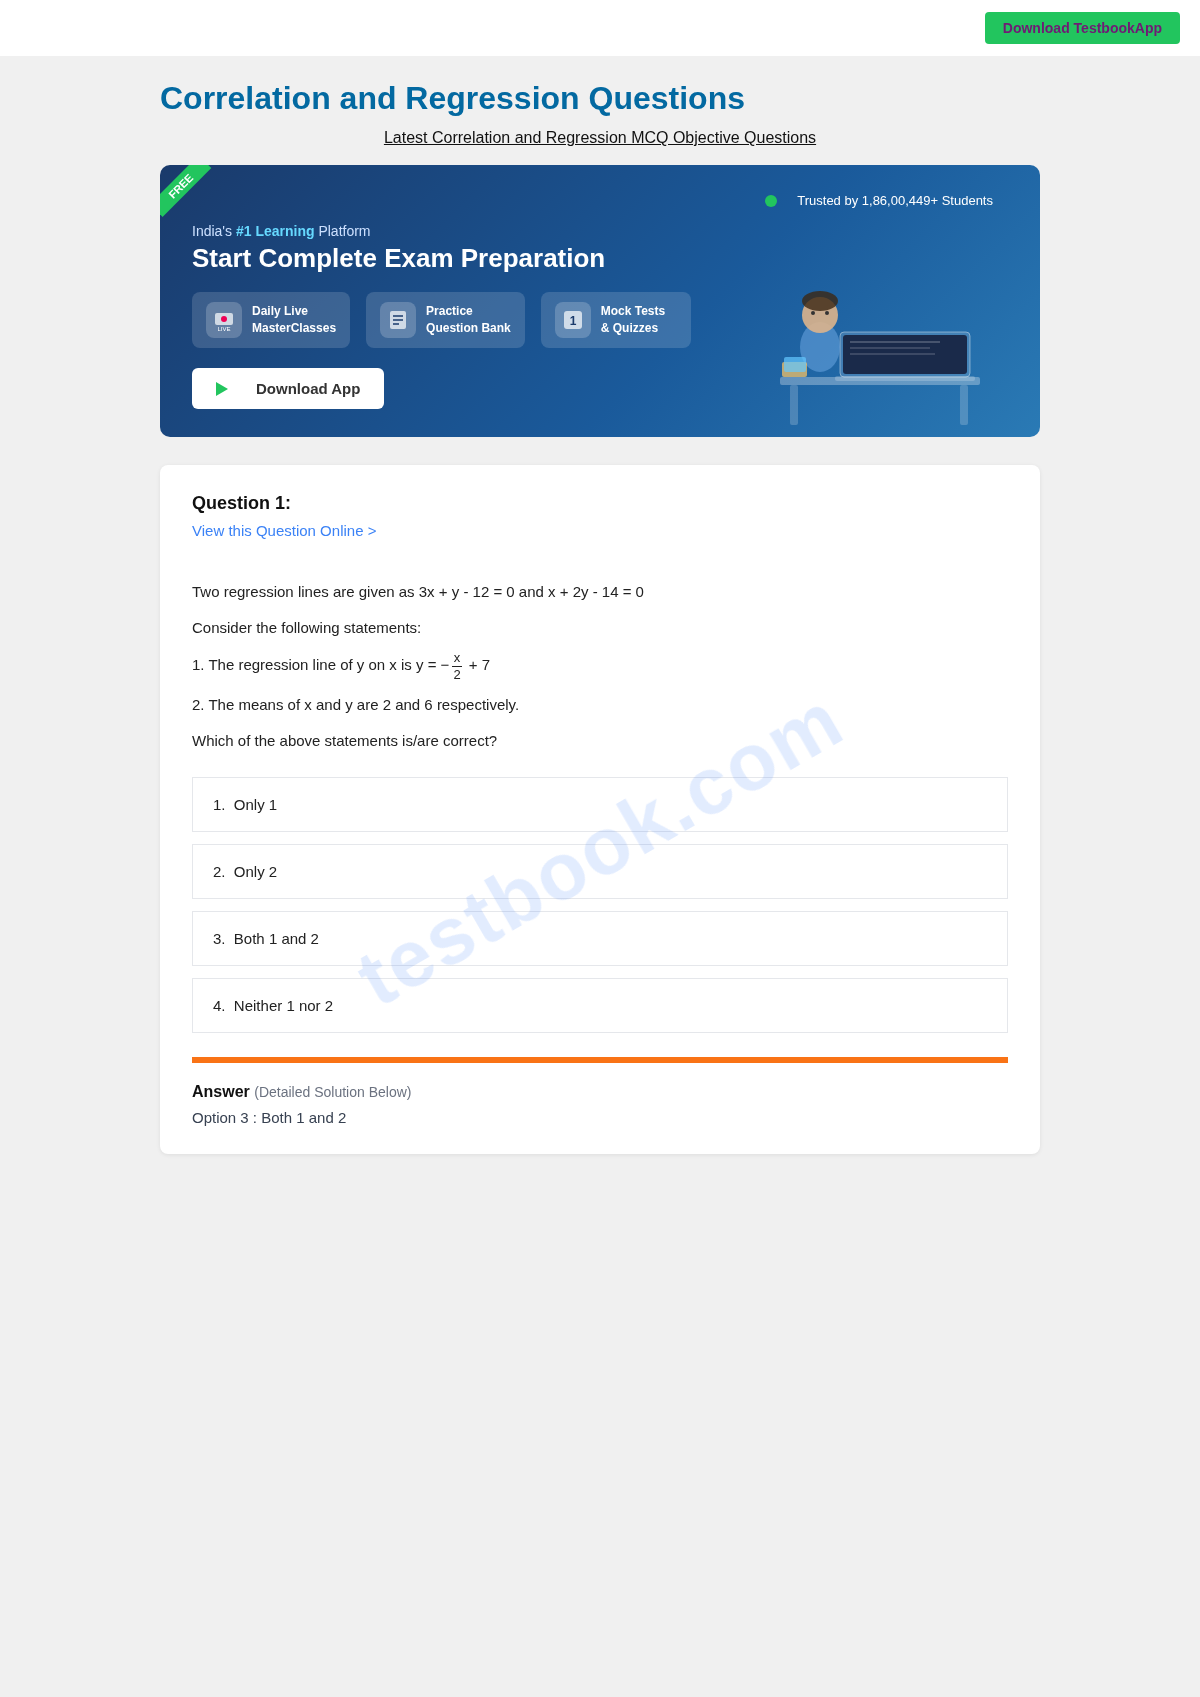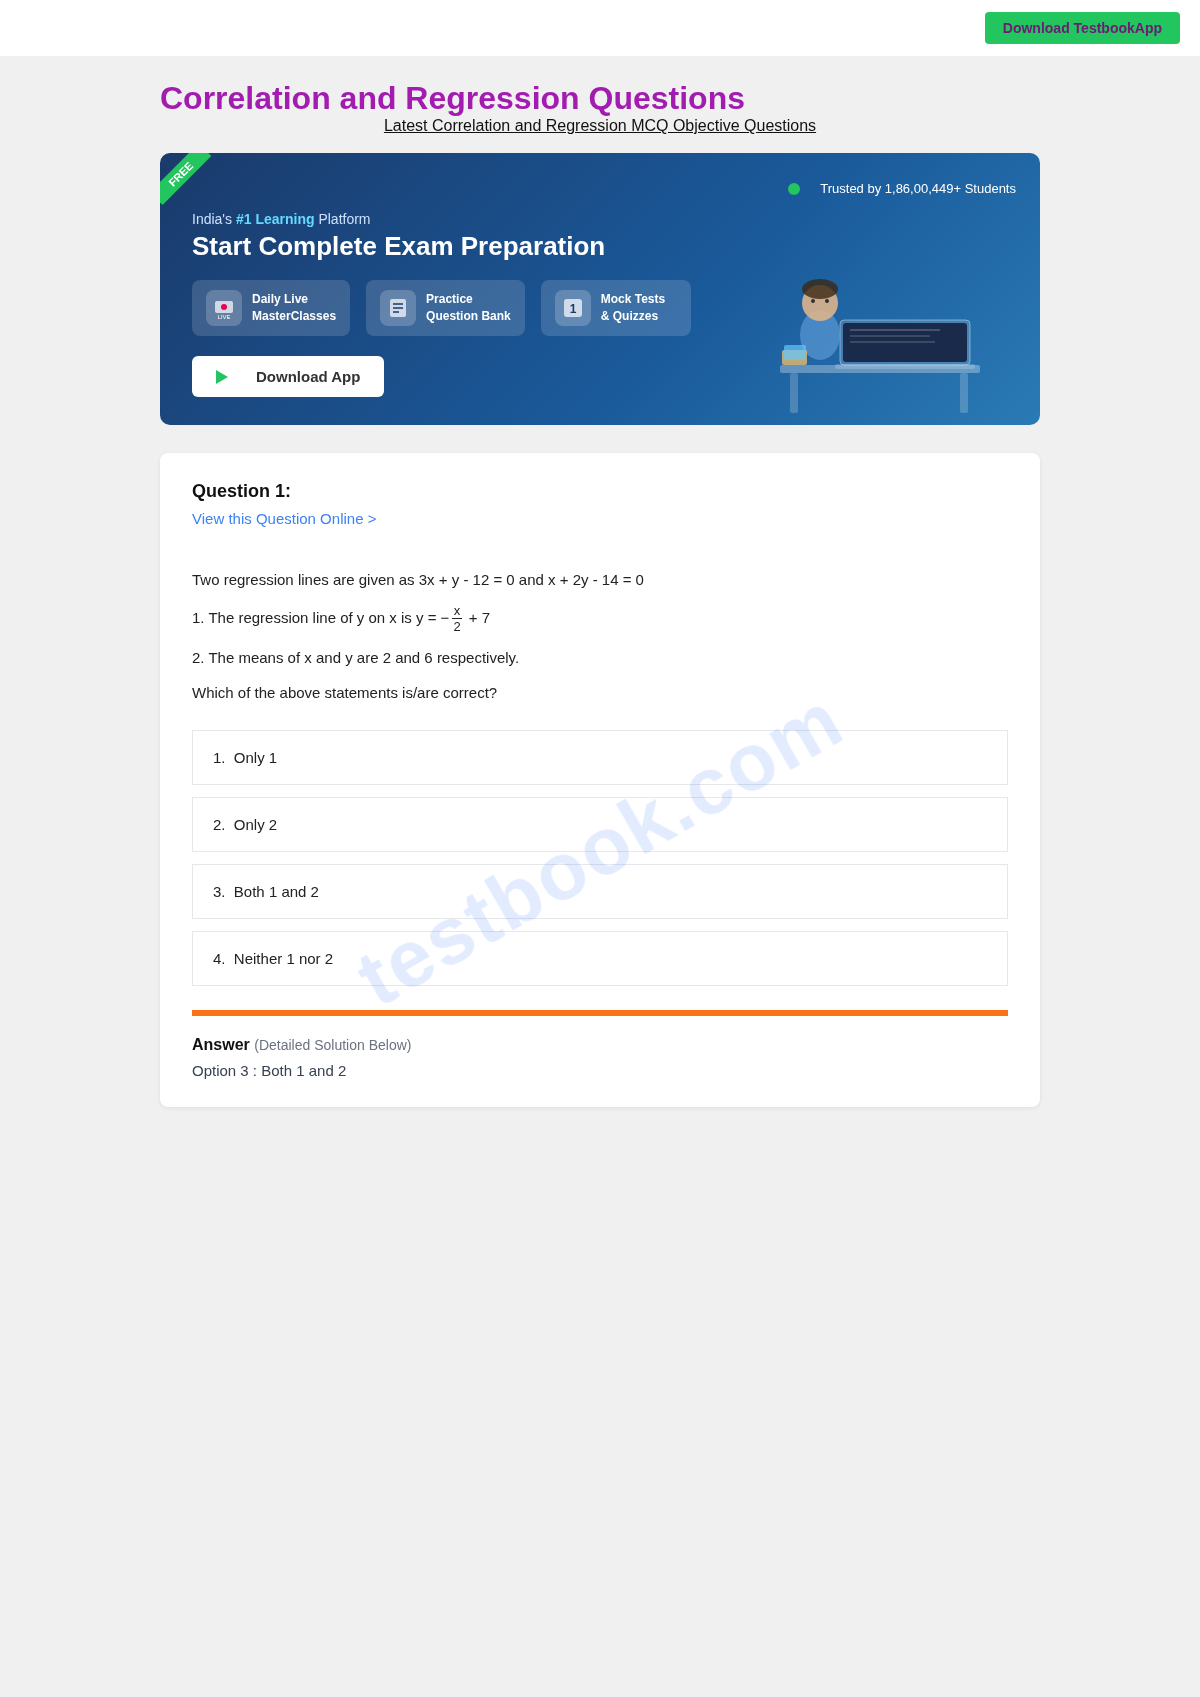--- a/index.html
+++ b/index.html
@@ -32,22 +32,22 @@
     .main-content {
       max-width: 920px;
       margin: 0 auto;
       padding: 0 20px 40px 20px;
     }
 
     
     .page-title {
       font-size: 32px;
       font-weight: bold;
-      color: #a21caf;
-      margin: 24px 0 0 0;
+      color: #0369a1;
+      margin: 24px 0 12px 0;
     }
 
     .subtitle {
       text-align: center;
       font-size: 16px;
       text-decoration: underline;
       color: #111;
       margin-bottom: 18px;
       font-weight: 500;
     }
@@ -163,21 +163,21 @@
       width: 0;
       height: 0;
       border-top: 7px solid transparent;
       border-bottom: 7px solid transparent;
       border-left: 12px solid #22c55e;
       display: inline-block;
     }
 
     .trusted-badge {
       position: absolute;
-      right: 24px;
+      right: 47px;
       top: 28px;
       color: #fff;
       font-size: 13px;
       display: flex;
       align-items: center;
       gap: 20px;
     }
 
     .trusted-dot {
       width: 12px;
@@ -409,20 +409,21 @@
     </svg>
   </div>
 
   <div class="question-card">
 
     <div class="question-header">Question  1:</div>
     <a class="view-online-link" href="#">View this Question Online &gt;</a>
 
     <div class="question-body">
       <p>Two regression lines are given as 3x + y - 12 = 0 and x +  2y - 14 = 0</p>
+      <p>Consider the following statements:</p>
       <p>
         <span>1. The regression line of y on x is y = </span><span>−</span><span class="fraction">
           <span class="num">x</span>
           <span class="den">2</span>
         </span><span> + 7</span>
       </p>
       <p>2. The means of x and y are 2 and 6 respectively.</p>
       <p>Which of the above statements is/are correct?</p>
     </div>
 

